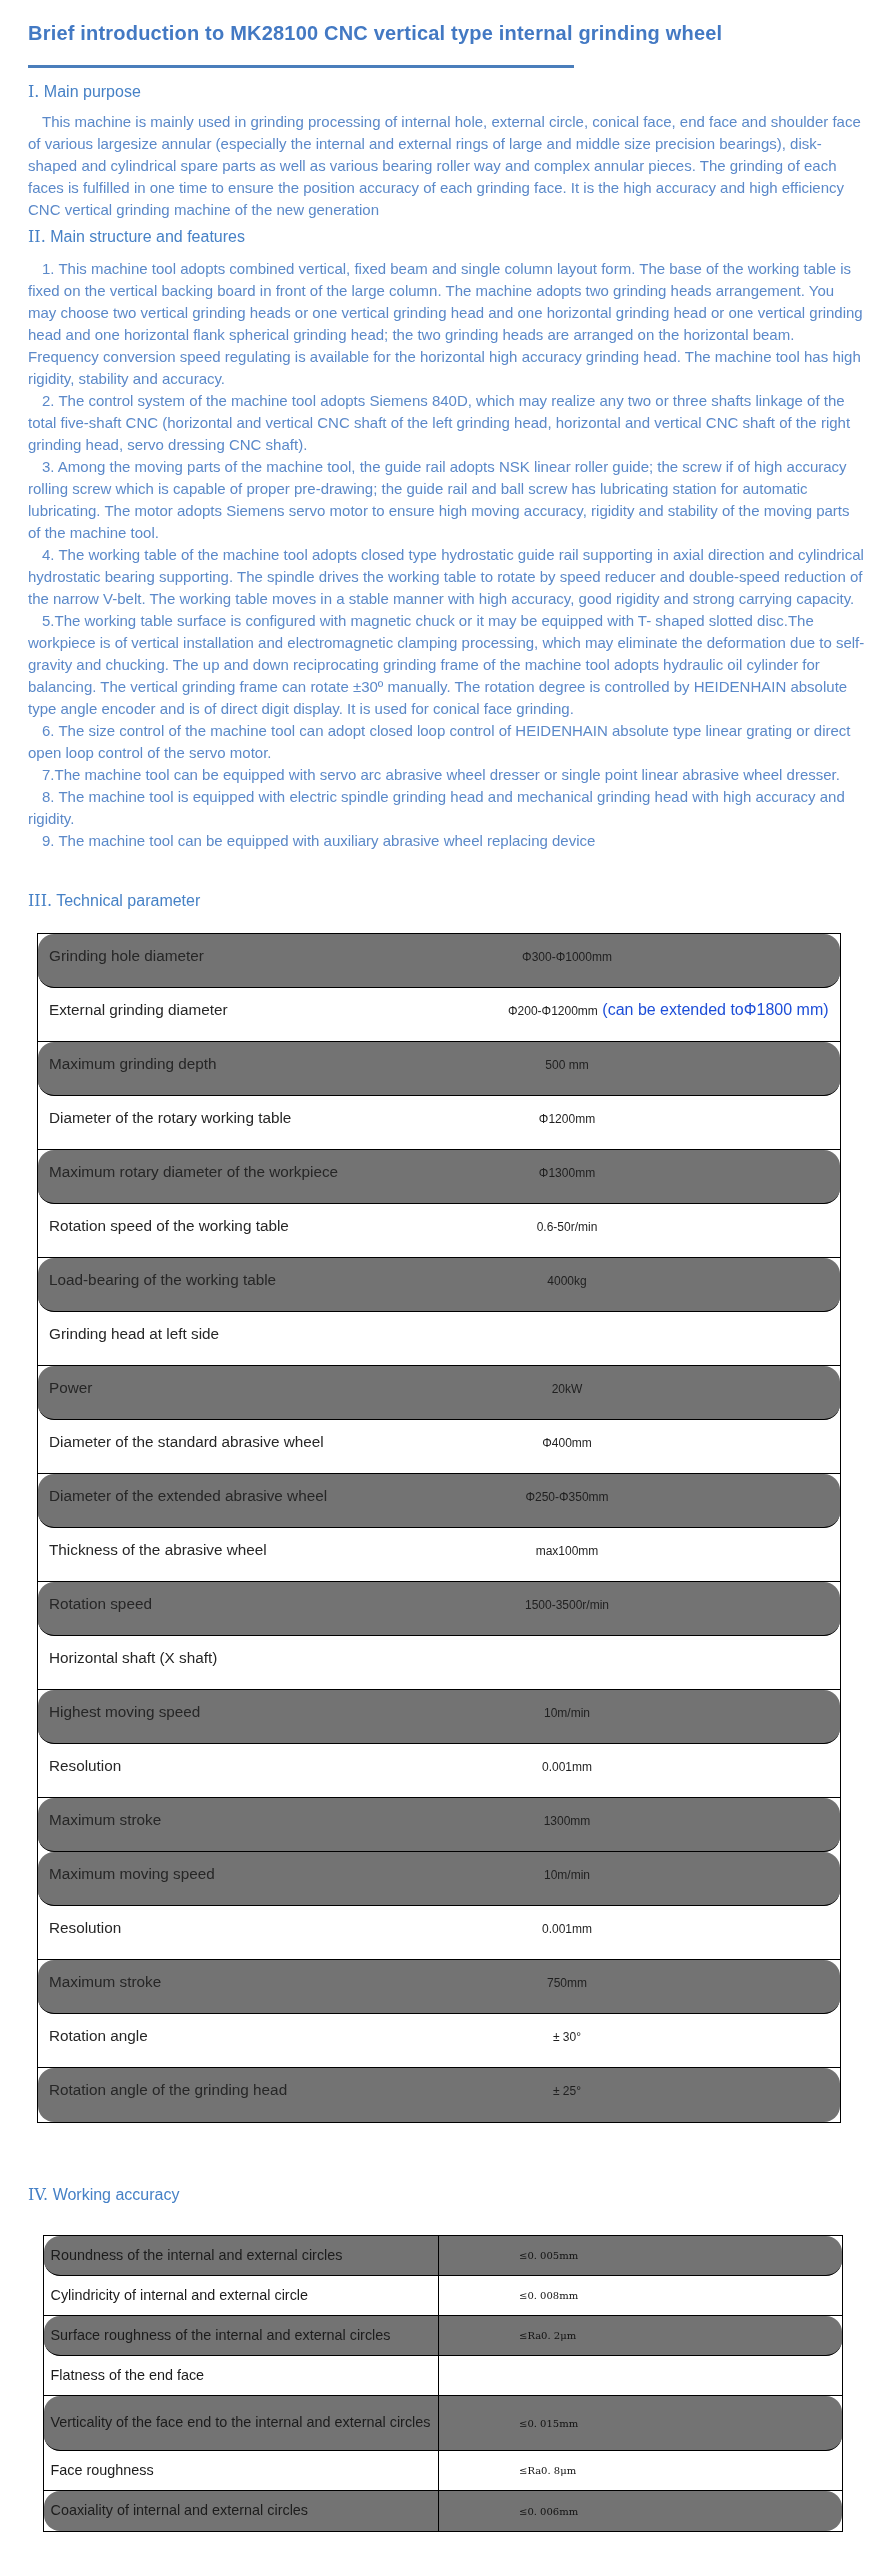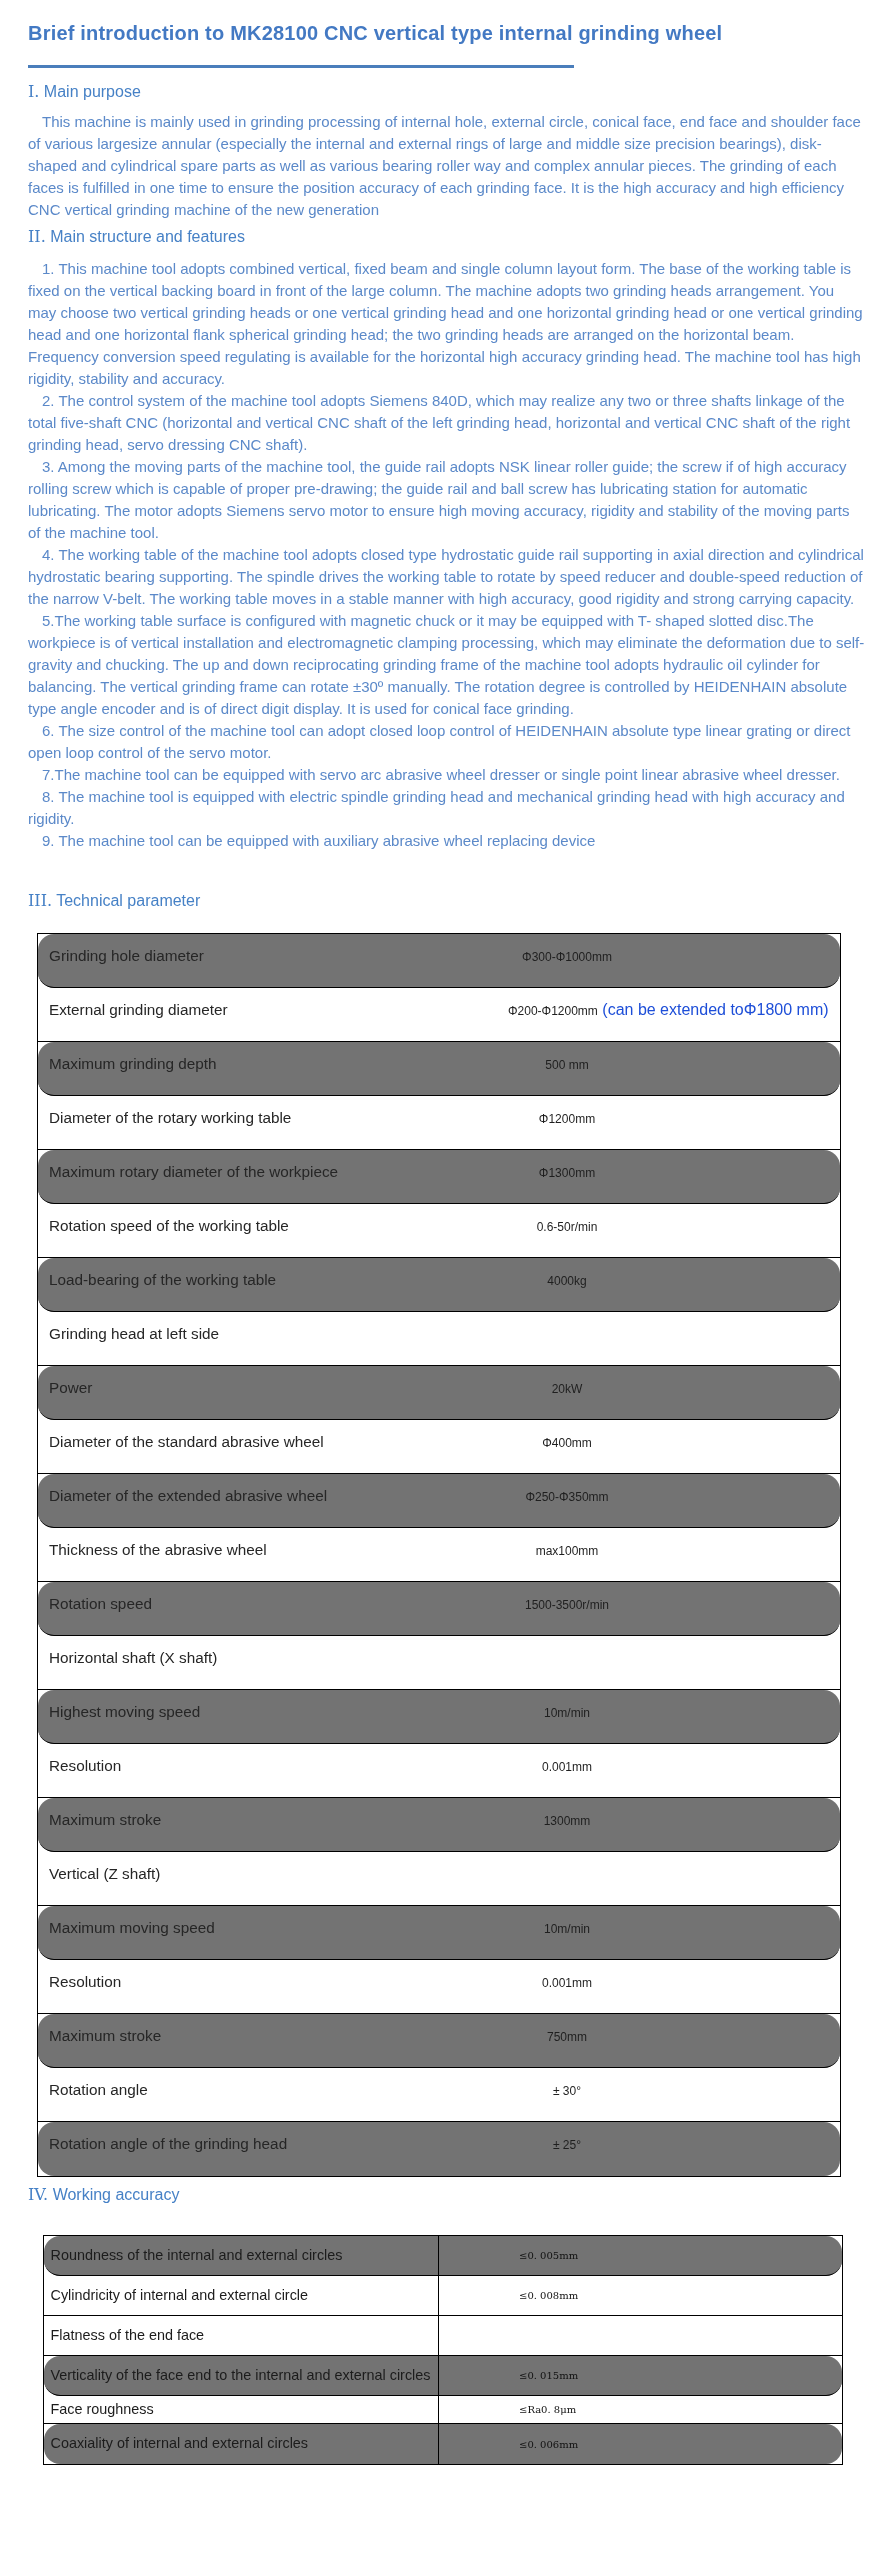--- a/index.html
+++ b/index.html
@@ -44,21 +44,21 @@
   }
   .t1-value.wide{
     text-align:left;padding-left:164px;width:483px;white-space:nowrap;top:13px;
   }
   .t1-value .suffix{font-size:16px;color:#1d4ed8;}
   
   .atable{
     top:2235px;left:43px;width:800px;border:1.9px solid #000;box-sizing:border-box;
   }
   .t2-row{display:flex;height:40px;box-sizing:border-box;border-bottom:1.9px solid #000;}
-  .t2-row:nth-child(5){height:28px;}
+  .t2-row:nth-child(5){height:55px;}
   .t2-row:last-child{border-bottom:none;}
   .t2-label{
     width:395px;box-sizing:border-box;border-right:1.9px solid #000;
     padding-left:6.5px;display:flex;align-items:center;
     font-size:14.4px;line-height:17.6px;color:#1c1c1c;
   }
   .t2-value{
     flex:1;display:flex;align-items:center;padding-left:80px;
     font-family:"DejaVu Serif","Liberation Serif",serif;font-size:10px;color:#111111;
   }
@@ -159,24 +159,20 @@
       <div class="t1-value"><span>10m/min</span></div>
     </div>
     <div class="t1-row white">
       <div class="t1-label">Resolution</div>
       <div class="t1-value"><span>0.001mm</span></div>
     </div>
     <div class="t1-row blue">
       <div class="t1-label">Maximum stroke</div>
       <div class="t1-value"><span>1300mm</span></div>
     </div>
-    <div class="t1-row white">
-      <div class="t1-label">Vertical (Z shaft)</div>
-      <div class="t1-value"><span></span></div>
-    </div>
     <div class="t1-row blue">
       <div class="t1-label">Maximum moving speed</div>
       <div class="t1-value"><span>10m/min</span></div>
     </div>
     <div class="t1-row white">
       <div class="t1-label">Resolution</div>
       <div class="t1-value"><span>0.001mm</span></div>
     </div>
     <div class="t1-row blue">
       <div class="t1-label">Maximum stroke</div>
@@ -198,20 +194,24 @@
 </div>
 <div class="abs atable" id="t2">
     <div class="t2-row blue">
       <div class="t2-label">Roundness of the internal and external circles</div>
       <div class="t2-value">≤0. 005mm</div>
     </div>
     <div class="t2-row white">
       <div class="t2-label">Cylindricity of internal and external circle</div>
       <div class="t2-value">≤0. 008mm</div>
     </div>
+    <div class="t2-row blue">
+      <div class="t2-label">Surface roughness of the internal and external circles</div>
+      <div class="t2-value">≤Ra0. 2μm</div>
+    </div>
     <div class="t2-row white">
       <div class="t2-label">Flatness of the end face</div>
       <div class="t2-value"></div>
     </div>
     <div class="t2-row blue">
       <div class="t2-label">Verticality of the face end to the internal and external circles</div>
       <div class="t2-value">≤0. 015mm</div>
     </div>
     <div class="t2-row white">
       <div class="t2-label">Face roughness</div>

